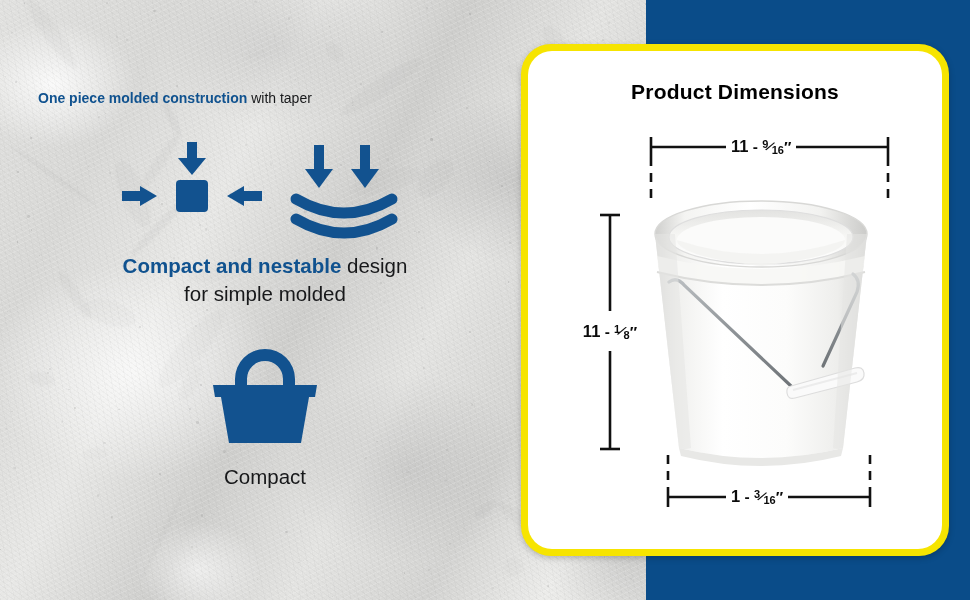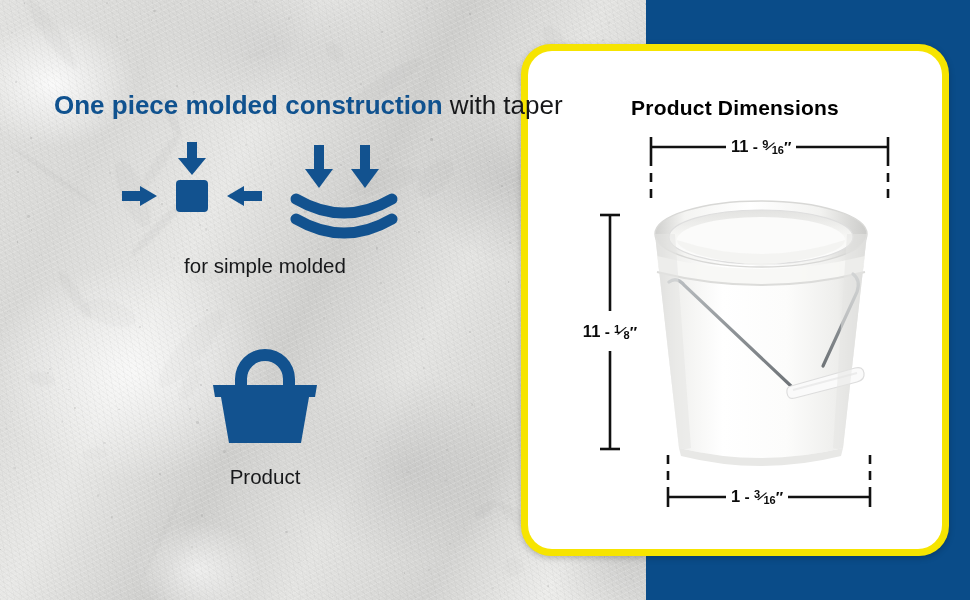--- a/index.html
+++ b/index.html
@@ -37,28 +37,28 @@
   #yellowcard{
     position:absolute;left:521px;top:44px;width:428px;height:512px;
     background:#f6e400;border-radius:30px;
     box-shadow:0 2px 6px rgba(0,0,0,.22);
   }
   #whitecard{
     position:absolute;left:528px;top:51px;width:414px;height:498px;
     background:#ffffff;border-radius:24px;
   }
   #dimtitle{
-    position:absolute;left:528px;top:96px;width:414px;text-align:center;
+    position:absolute;left:528px;top:80px;width:414px;text-align:center;
     font-size:21px;font-weight:bold;color:#000;letter-spacing:.2px;
   }
 
   
   .line1{
     position:absolute;left:38px;top:90px;width:480px;
-    font-size:26px;color:#1a1a1a;white-space:nowrap;margin-left:16px;
+    font-size:14px;color:#1a1a1a;white-space:nowrap;
   }
   .b{color:#10528f;font-weight:bold;}
   .blk{color:#17181a;}
   .line2{
     position:absolute;left:30px;top:252px;width:470px;text-align:center;
     font-size:20.5px;color:#17181a;line-height:1.35;
   }
   .line3{
     position:absolute;left:30px;top:463px;width:470px;text-align:center;
     font-size:20.5px;color:#17181a;line-height:1.35;
@@ -411,32 +411,33 @@
         <polygon points="17,24 45,24 31,43"></polygon>
         <rect x="72" y="0" width="10" height="27"></rect>
         <polygon points="63,24 91,24 77,43"></polygon>
       </g>
       <path d="M8 54 Q56 82 104 54" stroke="#12528f" stroke-width="11" fill="none" stroke-linecap="round"></path>
       <path d="M8 74 Q56 102 104 74" stroke="#12528f" stroke-width="11" fill="none" stroke-linecap="round"></path>
     </svg>
   </div>
 
   <div class="line2">
+    <div><span class="b">Compact and nestable</span><span class="blk"> design</span></div>
     <div class="blk">for simple molded</div>
   </div>
 
   <div id="icon-bucket">
     <svg viewBox="0 0 120 100" width="120" height="100" aria-hidden="true">
       <path d="M30 34 A30 30 0 0 1 90 34 L90 44 L78 44 L78 34 A18 18 0 0 0 42 34 L42 44 L30 44 Z" fill="#12528f"></path>
       <path d="M8 40 L112 40 L110 52 L104 52 L96 98 L24 98 L16 52 L10 52 Z" fill="#12528f"></path>
     </svg>
   </div>
 
   <div class="line3">
-    <div class="blk">Product</div>
+    <div class="blk">Compact</div>
   </div>
 
   <div id="dimtitle">Product Dimensions</div>
 
   <div id="dimwrap">
 
     <div id="bucket">
       <svg viewBox="0 0 240 285" width="240" height="285" aria-hidden="true">
         <defs>
           <linearGradient id="bodyG" x1="0" y1="0" x2="1" y2="0">

